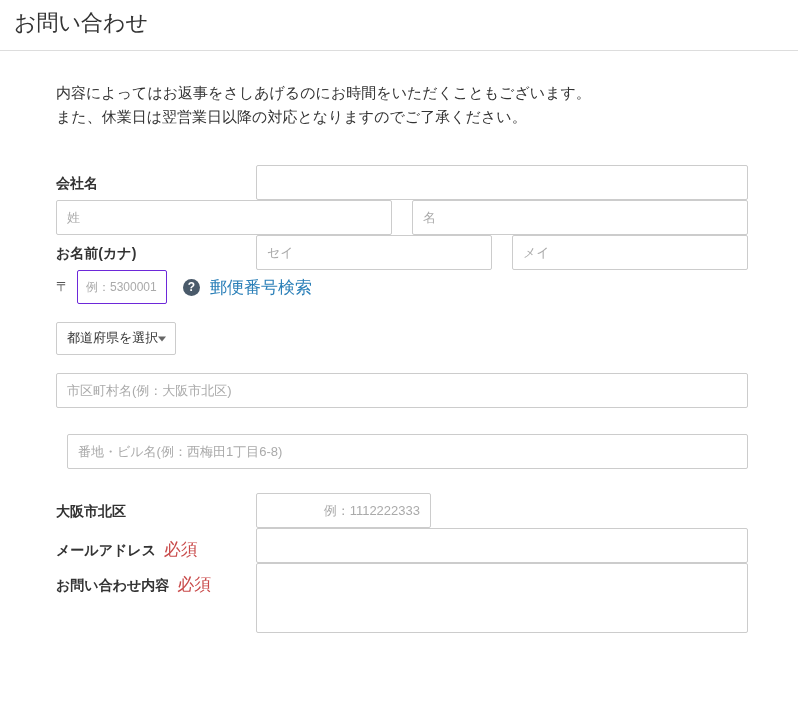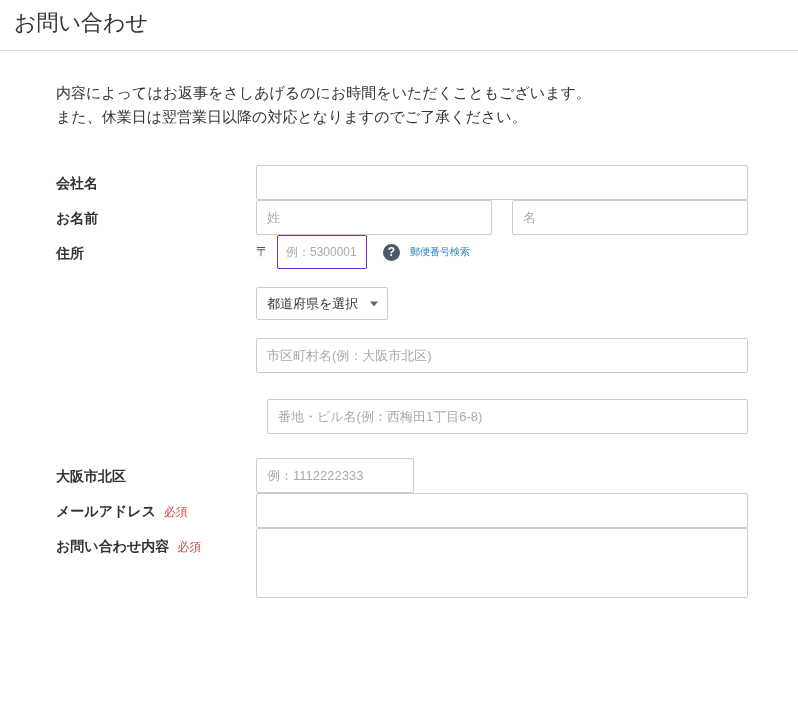--- a/index.html
+++ b/index.html
@@ -34,21 +34,21 @@
   .form-label {
     width: 200px;
     flex: 0 0 200px;
     font-size: 14px;
     font-weight: bold;
     color: #333;
     padding-top: 10px;
   }
   .required {
     color: #c94b4b;
-    font-size: 12px;
+    font-size: 17px;
     font-weight: normal;
     margin-left: 4px;
   }
   .form-field {
     flex: 1;
   }
   .input, .textarea, .select {
     width: 100%;
     padding: 9px 10px;
     border: 1px solid #ccc;
@@ -93,54 +93,56 @@
     font-size: 12px;
     font-weight: bold;
     display: inline-flex;
     align-items: center;
     justify-content: center;
     margin-left: 8px;
     margin-right: 2px;
   }
   .postal-link {
     color: #2a7fb8;
-    font-size: 10px;
+    font-size: 17px;
     text-decoration: none;
   }
   .select-wrap {
     display: inline-block;
     position: relative;
     margin-bottom: 18px;
   }
   .select {
     width: auto;
-    padding: 8px 28px 8px 10px;
+    padding: 8px 16px 8px 10px;
     appearance: none;
     -webkit-appearance: none;
     font-size: 13px;
     color: #333;
     background: #fff;
+    font-family: Liberation Mono, monospace;
   }
   .select-wrap::after {
     content: "";
     position: absolute;
     right: 10px;
     top: 50%;
     width: 0; height: 0;
     border-left: 4px solid transparent;
     border-right: 4px solid transparent;
     border-top: 5px solid #666;
     transform: translateY(-50%);
     pointer-events: none;
   }
   .addr-sub {
     margin-bottom: 26px;
   }
   .phone-input {
-    width: 158px;
+    width: 175px;
+    text-align: right;
   }
   .textarea {
     height: 70px;
     resize: none;
   }
 </style>
 </head>
 <body>
 
 <div class="page-title">お問い合わせ</div>
@@ -153,30 +155,35 @@
   </div>
 
   <div class="form-row">
     <div class="form-label">会社名</div>
     <div class="form-field">
       <input class="input" type="text" style="">
     </div>
   </div>
 
   <div class="form-row">
-    <div class="form-label">お名前</div>
     <div class="form-field name-pair">
       <input class="input" type="text" placeholder="姓" style="">
       <input class="input" type="text" placeholder="名" style="">
     </div>
   </div>
 
+  <div class="form-row">
+    <div class="form-label">お名前(カナ)</div>
+    <div class="form-field name-pair">
+      <input class="input" type="text" placeholder="セイ" style="">
+      <input class="input" type="text" placeholder="メイ" style="">
+    </div>
+  </div>
 
   <div class="form-row addr">
-    <div class="form-label">住所</div>
     <div class="form-field">
       <div class="postal-row">
         <span class="postal-mark">〒</span>
         <input class="postal-input" type="text" placeholder="例：5300001" style="">
         <span class="help-icon">?</span>
         <a href="#" class="postal-link">郵便番号検索</a>
       </div>
       <div class="select-wrap">
         <select class="select">
           <option>都道府県を選択</option>

